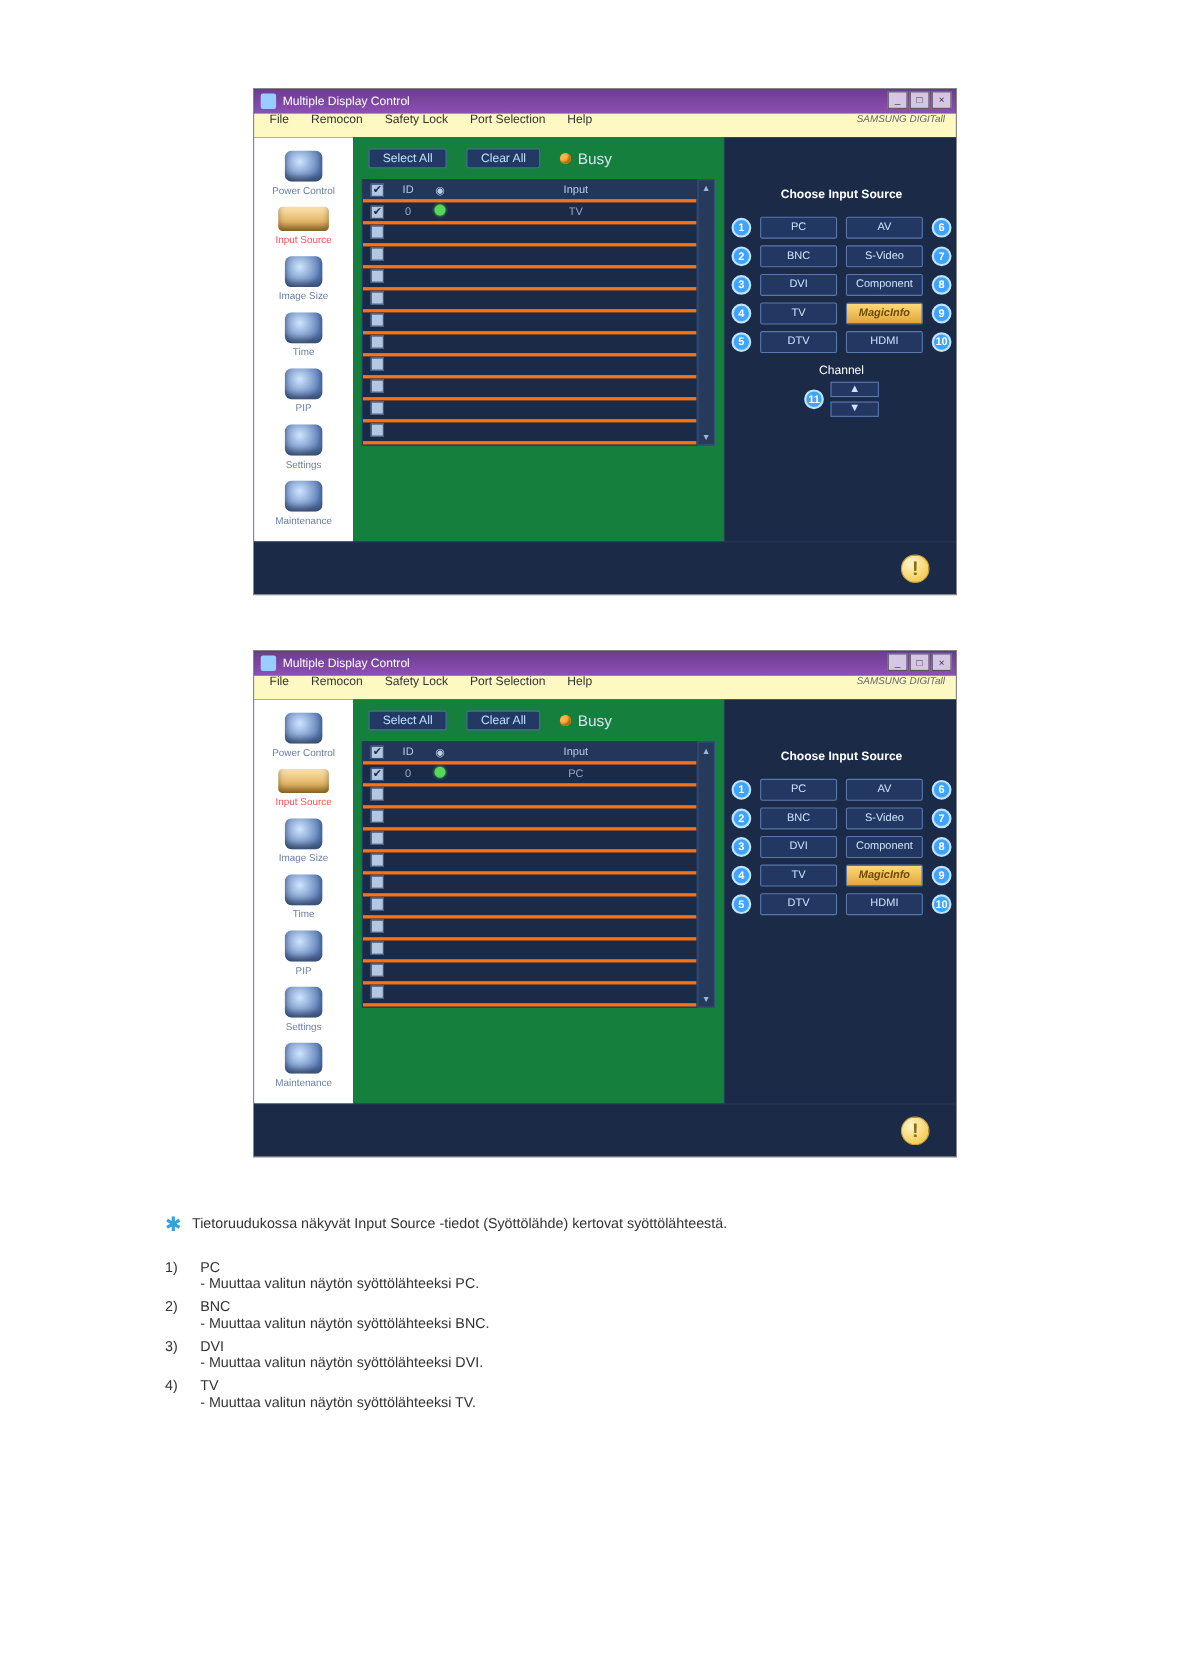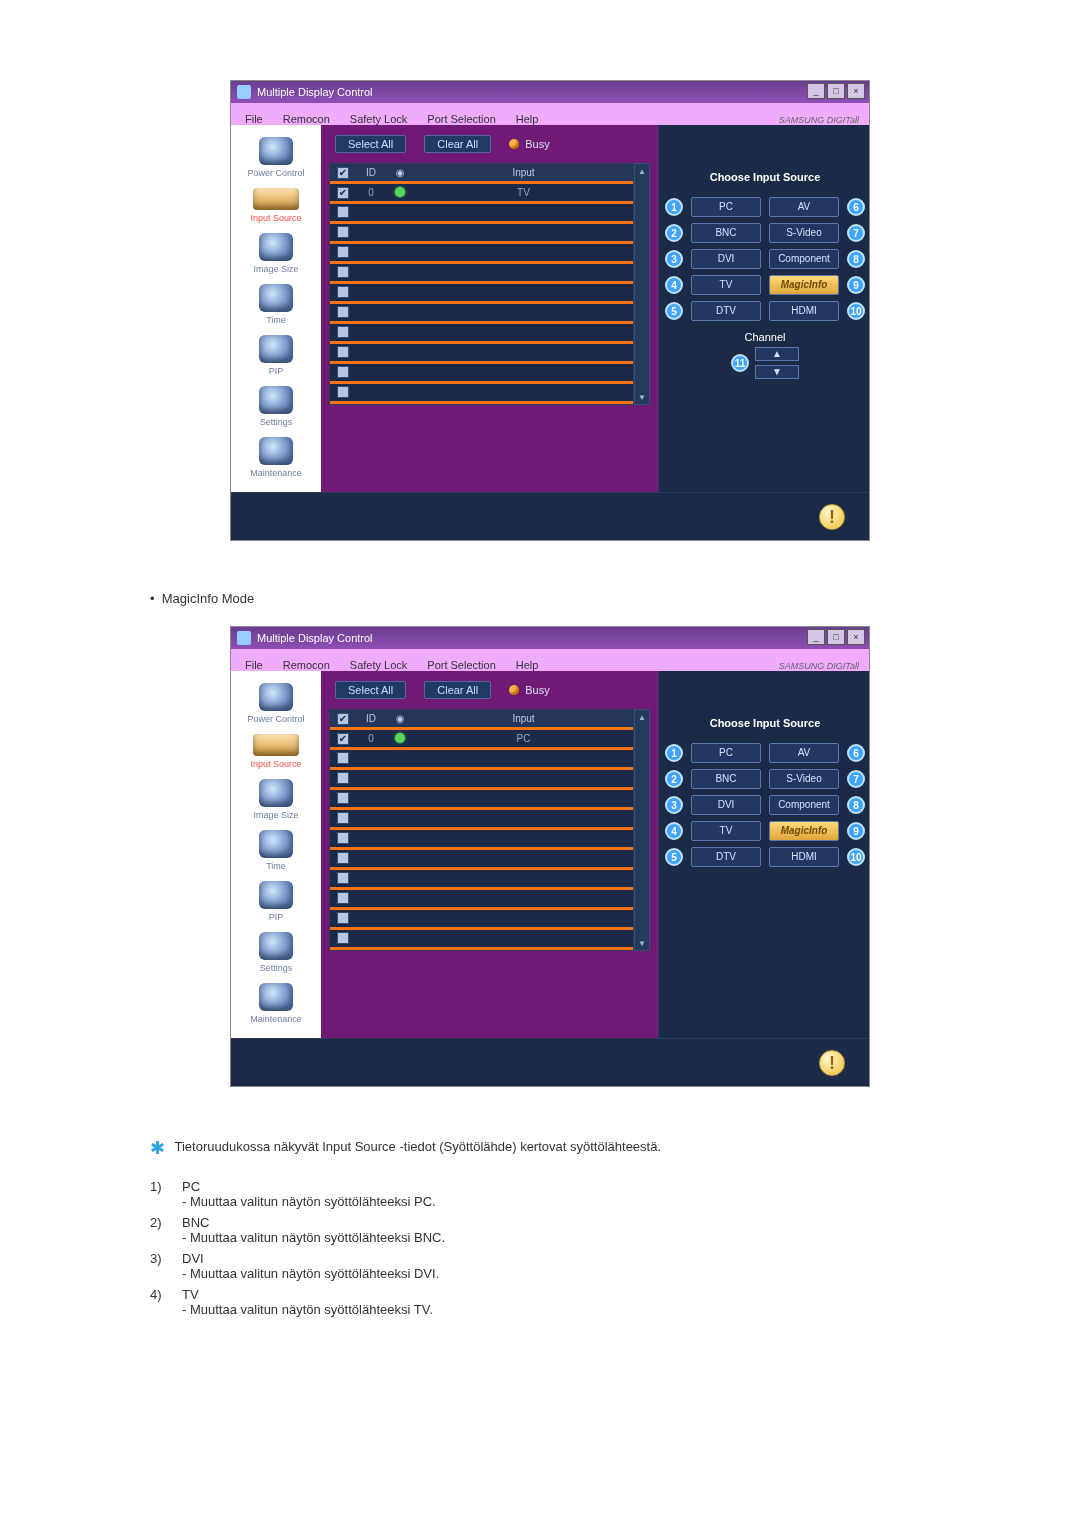--- a/index.html
+++ b/index.html
@@ -48,23 +48,23 @@
     background: #d6c6e6;
     border: 1px solid #555;
     font-size: 9px;
     display: flex;
     align-items: center;
     justify-content: center;
     color: #333;
   }
   .menubar {
     height: 22px;
-    background: #f0abfc;
-    display: flex;
-    align-items: flex-end;
+    background: #fef9c3;
+    display: flex;
+    align-items: flex-start;
     padding: 0 4px;
     font-size: 11px;
     color: #333;
   }
   .menubar .menu-item {
     padding: 0 10px;
     cursor: default;
   }
   .menubar .brand {
     margin-left: auto;
@@ -96,21 +96,21 @@
     border-radius: 6px;
     box-shadow: inset 0 -4px 6px rgba(0,0,0,.4);
   }
   .sidebar-icon.pill {
     width: 46px; height: 22px;
     background: linear-gradient(#ffe2b0, #d19a3a);
     border-radius: 4px;
   }
   .center-col {
     flex: 1;
-    background: #701a75;
+    background: #15803d;
     padding: 10px 8px 10px 8px;
     border-right: 1px solid #2a3c5e;
   }
   .toolbar {
     display: flex;
     align-items: center;
     gap: 18px;
     padding: 0 6px 10px 6px;
   }
   .toolbtn {
@@ -119,21 +119,21 @@
     border: 1px solid #4e6a9c;
     background: #223a63;
     font-size: 11px;
     border-radius: 2px;
   }
   .busy {
     display: flex;
     align-items: center;
     gap: 6px;
     color: #d6e3f2;
-    font-size: 11px;
+    font-size: 14px;
   }
   .busy .dot {
     width: 10px; height: 10px; border-radius: 50%;
     background: #ffb347;
     box-shadow: inset -2px -2px 2px #b36b00;
   }
   .data-area { display: flex; }
   .data-table {
     flex: 1;
     border: 1px solid #2a3c5e;
@@ -471,23 +471,20 @@
             </div>
           </div>
         </div>
       </div>
     </div>
     <div class="footer-bar">
       <span class="warn-icon">!</span>
     </div>
   </div>
 
-  <div class="bullet-caption">
-    •&nbsp;&nbsp;<span>MagicInfo Mode</span>
-  </div>
 
   <div class="app-shell">
     <div class="titlebar">
       <span class="ticon"></span>
       <span>Multiple Display Control</span>
       <div class="winbtns">
         <span>_</span>
         <span>□</span>
         <span>×</span>
       </div>

